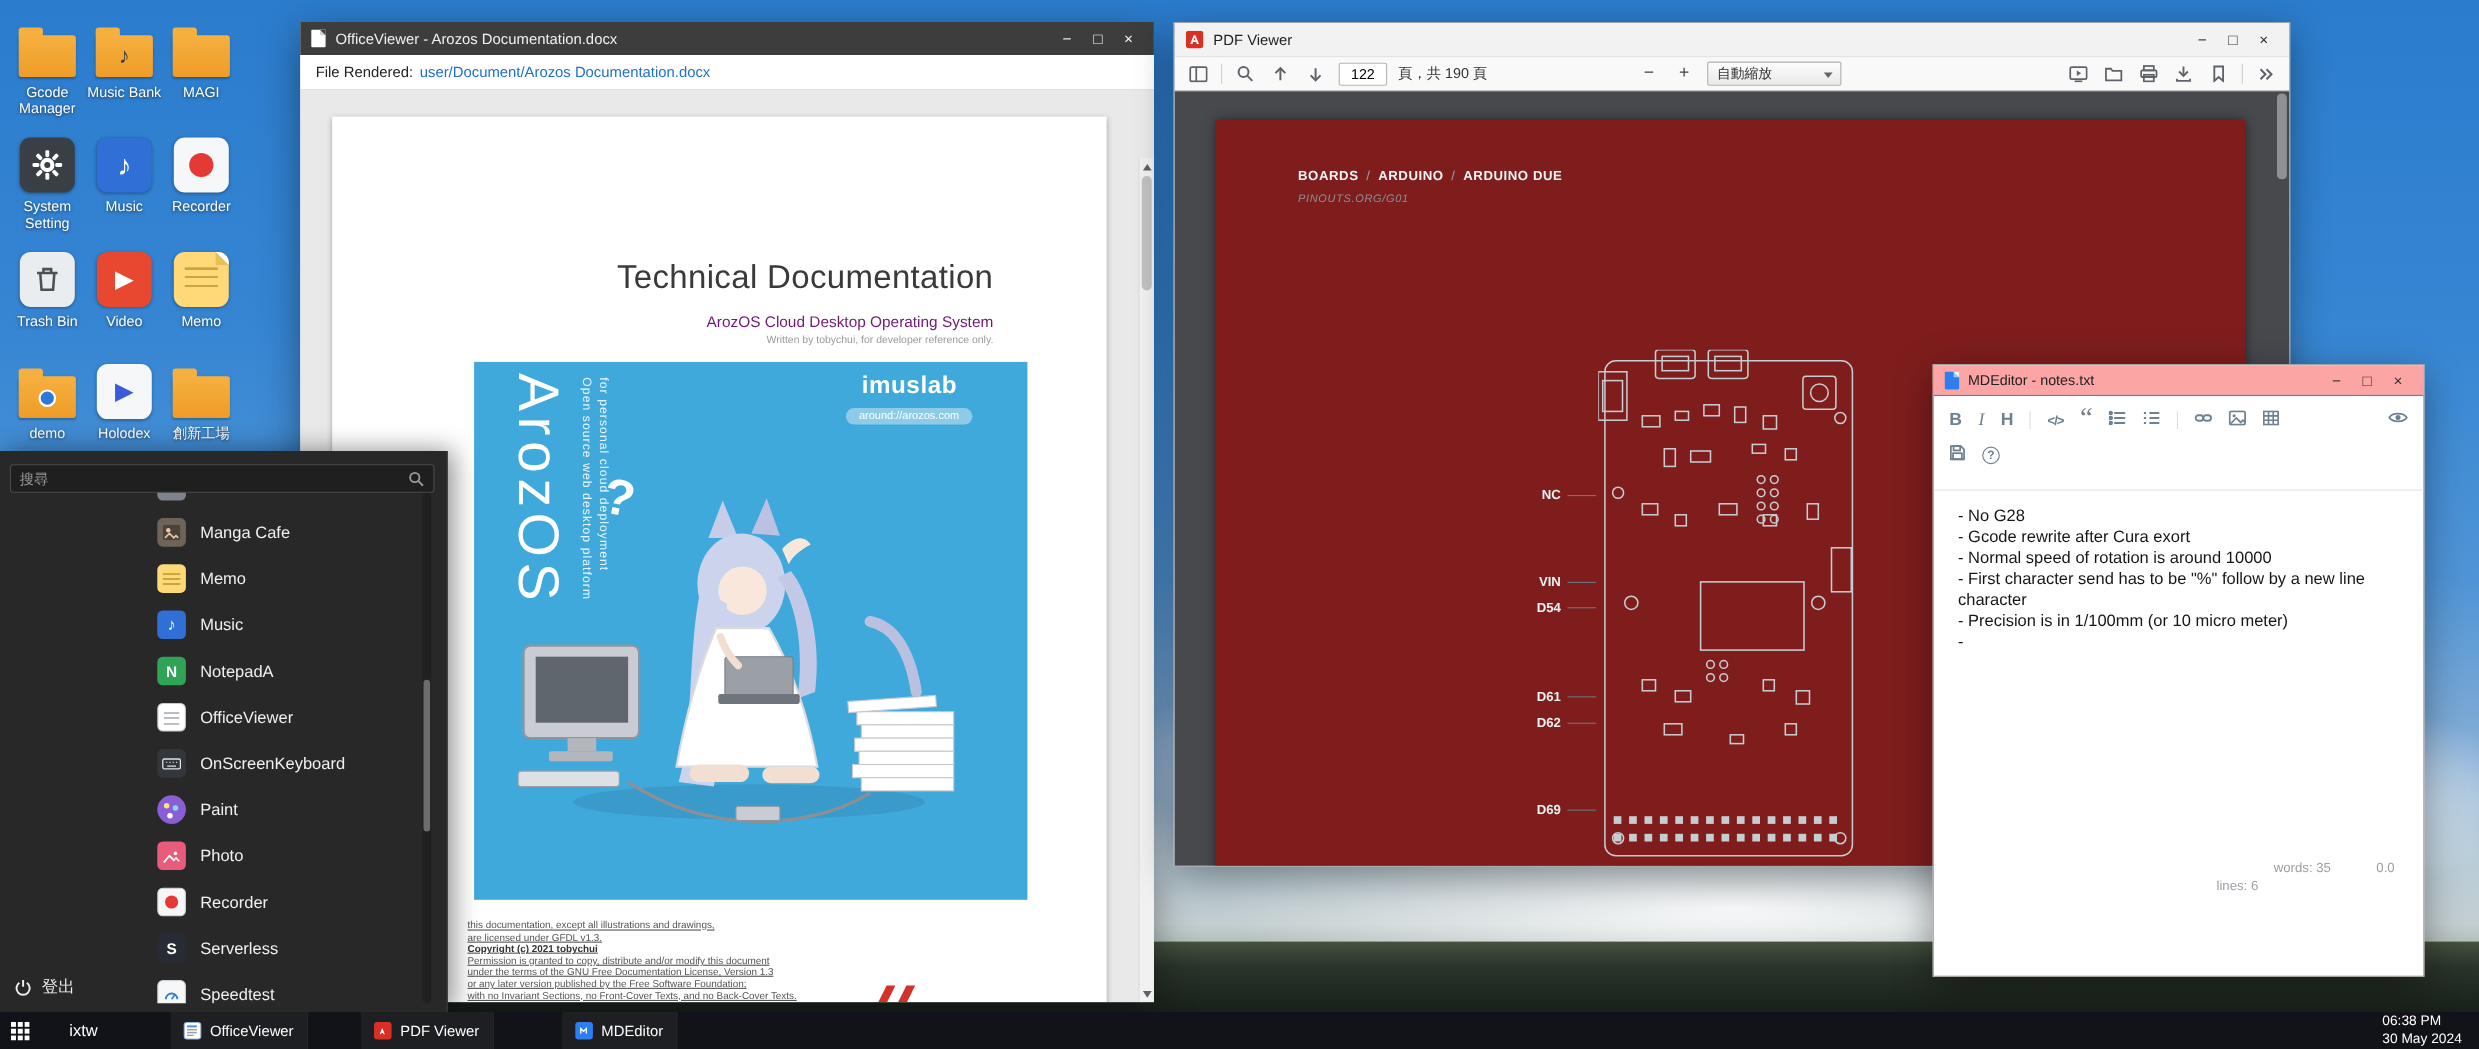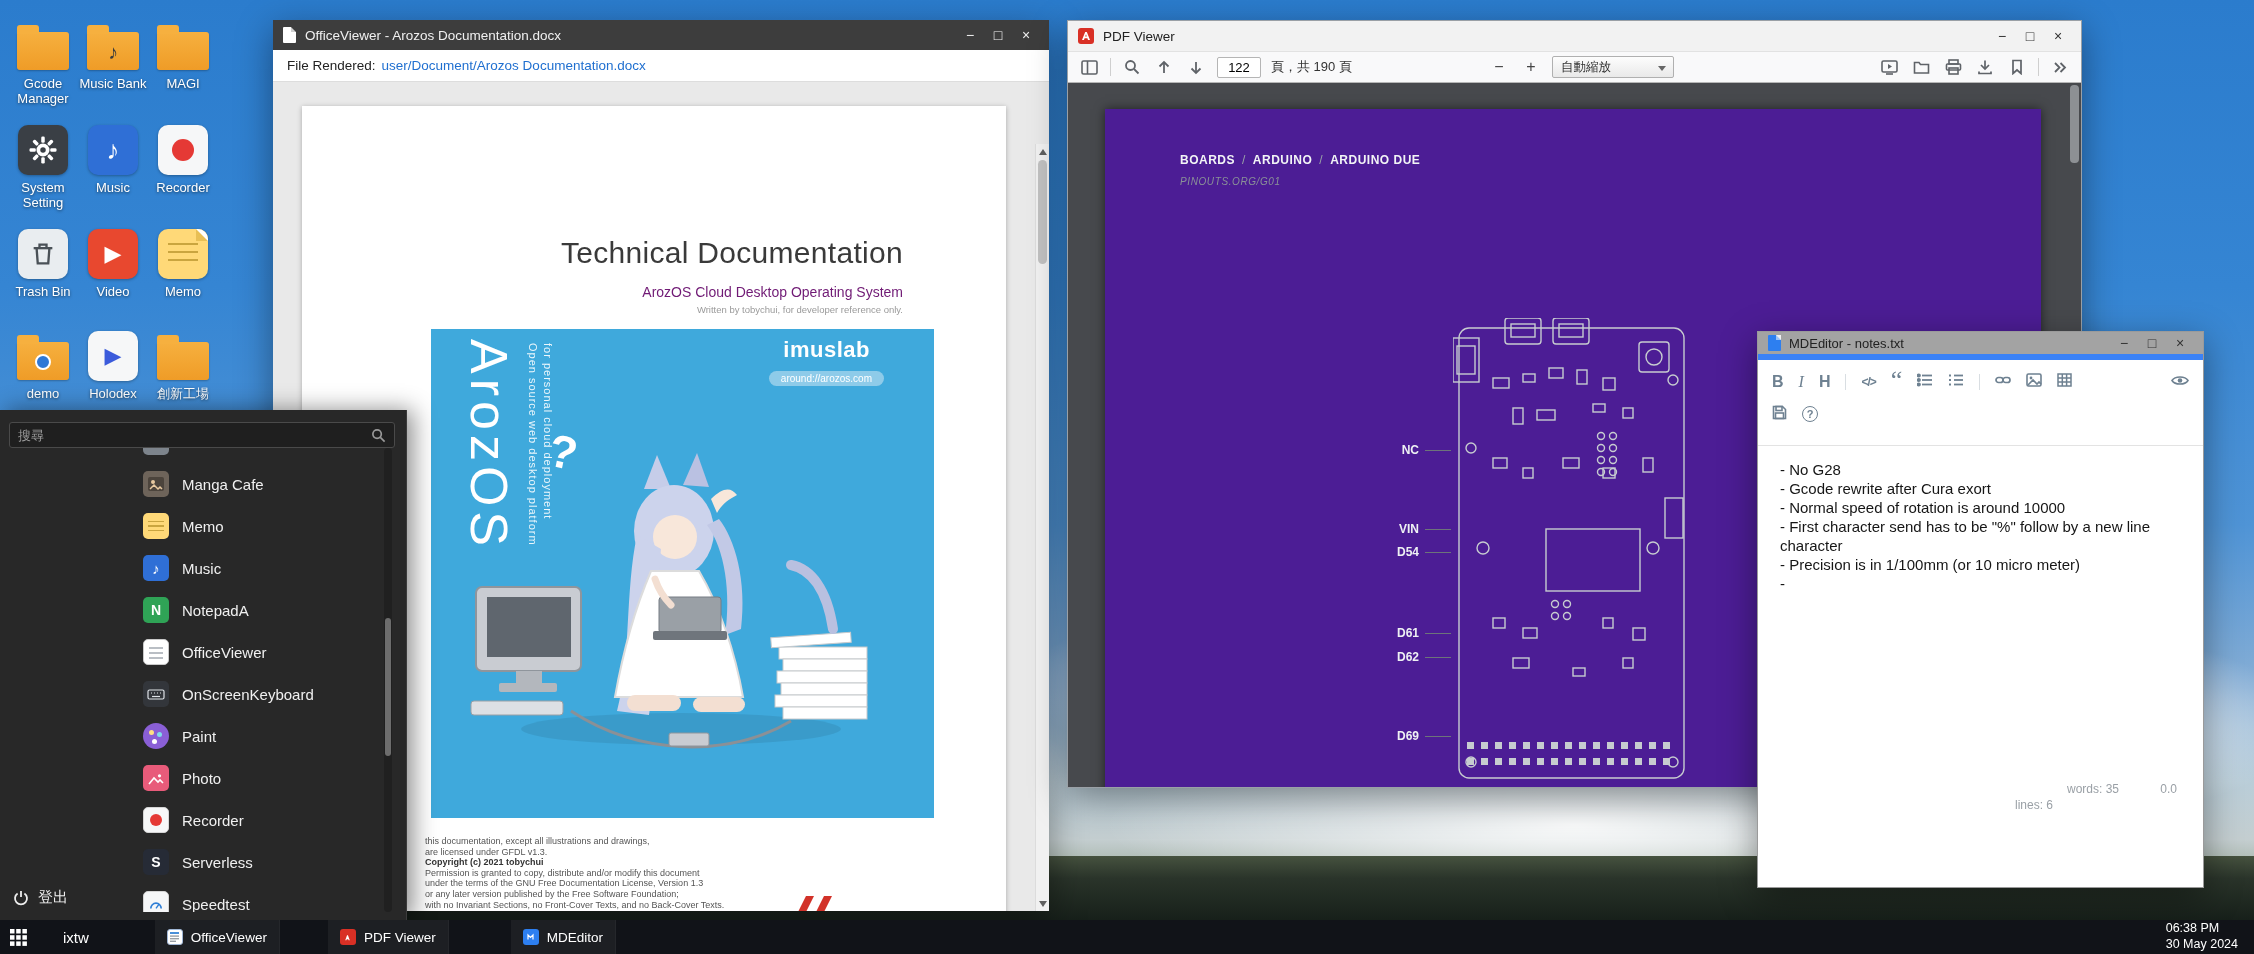--- a/index.html
+++ b/index.html
@@ -48,50 +48,50 @@
   .title-block { position:absolute; right:103px; top:130px; text-align:right; }
   .doc-title { font-size:30px; font-weight:400; color:#3a3a3a; letter-spacing:.3px; }
   .doc-sub { font-size:14px; color:#701a75; margin-top:14px; }
   .doc-by { font-size:9.5px; color:#9a9a9a; margin-top:4px; }
   .poster { position:absolute; left:129px; top:223px; width:503px; height:489px; background:#3fa9dc; overflow:hidden; }
   .imuslab { position:absolute; right:64px; top:8px; color:#fff; font-size:22px; font-weight:700; letter-spacing:.5px; }
   .url-pill { position:absolute; right:50px; top:42px; background:#8ecbe9; color:#fff; font-size:10px; padding:2px 12px; border-radius:9px; }
   .arozos-vert { position:absolute; left:28px; top:10px; writing-mode:vertical-rl; font-size:52px; font-weight:300; color:#fff; letter-spacing:5px; }
   .tag-vert { position:absolute; writing-mode:vertical-rl; font-size:11px; color:#eaf6fc; letter-spacing:1px; }
   .poster-q { position:absolute; left:118px; top:96px; color:#fff; font-size:46px; font-weight:600; transform:rotate(12deg); }
-  .license { position:absolute; left:123px; top:730px; font-size:9px; line-height:10.6px; color:#555; }
+  .license { position:absolute; left:123px; top:730px; font-size:9px; line-height:10.6px; color:#555;text-decoration:underline; }
   .license .strong { color:#333; font-weight:700; }
   .red-logo { position:absolute; left:486px; top:788px; }
   .ov-scroll { position:absolute; top:62px; right:0; width:14px; bottom:0; background:#f1f1f1; border-left:1px solid #dcdcdc; }
   .ov-thumb { position:absolute; left:2px; right:2px; top:16px; height:104px; background:#c1c1c1; border-radius:5px; }
   .tri-up { width:0; height:0; border-left:4px solid transparent; border-right:4px solid transparent; border-bottom:6px solid #606060; margin:5px auto; }
   .tri-down { width:0; height:0; border-left:4px solid transparent; border-right:4px solid transparent; border-top:6px solid #606060; margin:5px auto; }
   .ov-scrollbtn { position:absolute; left:0; right:0; height:15px; }
   
   #pdf { left:1067px; top:20px; width:1015px; height:768px; z-index:3; background:#f2f2f2; border:1px solid #9aa0a6; }
   .pv-titlebar { height:30px; display:flex; align-items:center; gap:9px; padding:0 10px; background:#f2f2f2; font-size:13.5px; color:#222; }
   .pv-toolbar { position:absolute; top:30px; left:0; right:0; height:32px; background:#f9f9fa; border-top:1px solid #e2e2e2; border-bottom:1px solid #b6b6b6; display:flex; align-items:center; gap:10px; padding:0 10px; }
   .tb-ic { width:22px; height:22px; display:flex; align-items:center; justify-content:center; border-radius:3px; }
   .vline { width:1px; height:18px; background:#cfcfcf; }
   .pv-pageinput { width:44px; height:21px; border:1px solid #b5b5b5; border-radius:2px; text-align:center; font-size:13px; background:#fff; font-family:"Liberation Sans",sans-serif; }
   .pv-total { font-size:13px; color:#333; white-space:nowrap; }
   .pv-zoombtn { font-size:16px; color:#444; width:22px; text-align:center; }
   .pv-select { width:122px; height:22px; background:linear-gradient(180deg,#fdfdfd,#e9e9e9); border:1px solid #b0b0b0; border-radius:2px; font-size:12.5px; color:#333; display:flex; align-items:center; padding:0 8px; position:relative; }
   .pv-select::after { content:""; position:absolute; right:7px; top:9px; border-left:4px solid transparent; border-right:4px solid transparent; border-top:5px solid #666; }
   .pv-content { position:absolute; top:62px; left:0; right:0; bottom:0; background:#47494d; overflow:hidden; }
-  .pv-page { position:absolute; left:37px; top:26px; width:936px; height:700px; background:#4c1d95; box-shadow:0 0 10px rgba(0,0,0,.55); }
+  .pv-page { position:absolute; left:37px; top:26px; width:936px; height:700px; background:#7f1d1d; box-shadow:0 0 10px rgba(0,0,0,.55); }
   .pv-bc { position:absolute; left:75px; top:44px; font-size:12px; font-weight:700; color:#f2f4f6; letter-spacing:.5px; }
   .pv-bc .sep { color:#9aa2a8; margin:0 7px; font-weight:400; }
   .pv-src { position:absolute; left:75px; top:67px; font-size:10px; font-style:italic; color:#8a9197; letter-spacing:.6px; }
   .pin { position:absolute; width:60px; left:254px; text-align:right; font-size:12px; font-weight:700; color:#eef1f3; }
   .pinline { position:absolute; left:320px; width:26px; height:1px; background:#6d747a; }
   .pv-thumb { position:absolute; right:2px; top:2px; width:9px; height:78px; background:#8d9094; border-radius:4px; }
   
   #md { left:1757px; top:331px; width:447px; height:557px; z-index:4; background:#fff; border:1px solid #9a9a9a; }
-  .md-titlebar { height:28px; background:#a3a3a3; border-bottom:6px solid #3b82f6; display:flex; align-items:center; gap:8px; padding:0 10px; font-size:13px; color:#222; }
+  .md-titlebar { height:28px; background:#fca5a5; border-bottom:1px solid #3b82f6; display:flex; align-items:center; gap:8px; padding:0 10px; font-size:13px; color:#222; }
   .mdic { width:13px; height:16px; background:#2d7ff0; position:relative; border-radius:1px; }
   .mdic::after { content:""; position:absolute; right:0; top:0; border-style:solid; border-width:0 5px 5px 0; border-color:#f1f1f1 #f1f1f1 #9cc4f8 #9cc4f8; }
   .md-toolbar { position:absolute; top:28px; left:0; right:0; height:86px; border-bottom:1px solid #e3e3e3; padding:9px 14px 0; }
   .md-row { display:flex; align-items:center; gap:15px; color:#6e8191; height:26px; }
   .md-row + .md-row { margin-top:6px; }
   .mtb { font-size:16px; cursor:default; }
   .mtb.b { font-weight:800; }
   .mtb.i { font-style:italic; font-family:"Liberation Serif",serif; }
   .mtb.h { font-weight:700; }
   .mtb.code { font-size:12px; font-weight:700; letter-spacing:-1px; }

